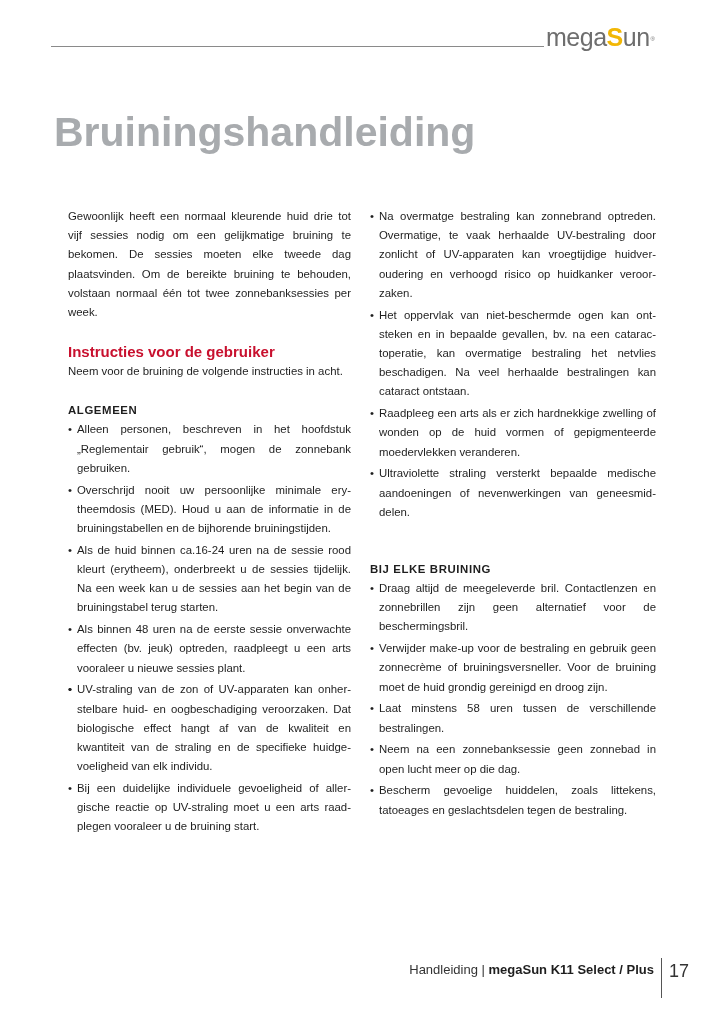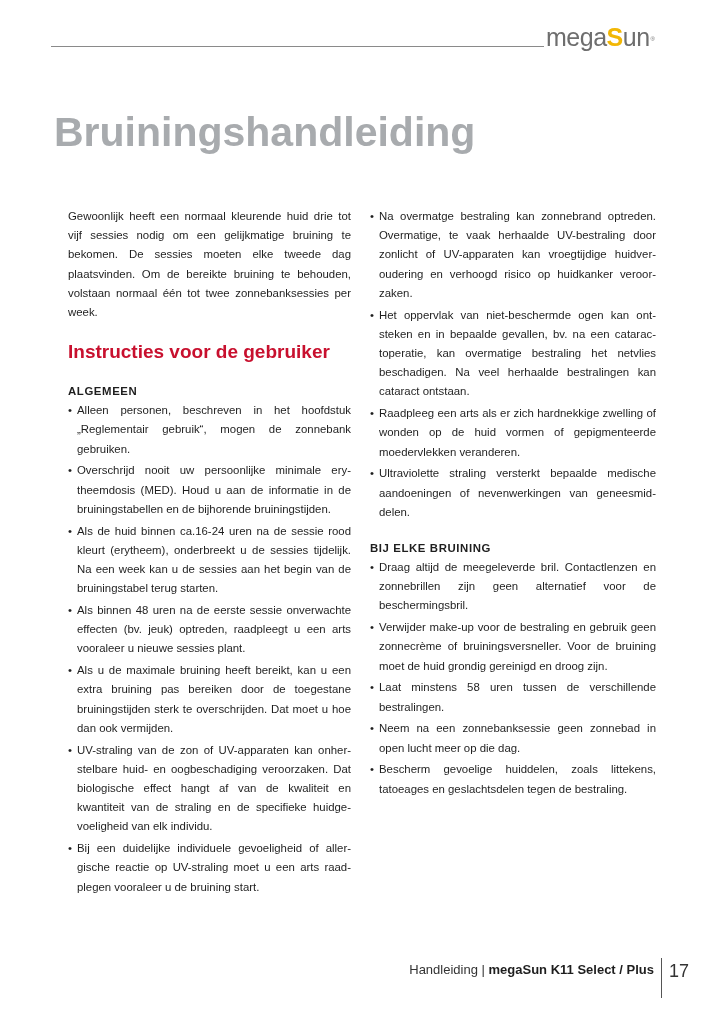--- a/index.html
+++ b/index.html
@@ -37,37 +37,37 @@
     }
     .col {
       position: absolute; top: 207px;
       font-size: 11.4px; line-height: 19.2px;
       text-align: justify;
     }
     .col-left { left: 68px; width: 283px; }
     .col-right { left: 370px; width: 286px; top: 207px; }
     .para { margin: 0; }
     .section-heading {
-      color: #c8102e; font-size: 19px; font-weight: bold;
+      color: #c8102e; font-size: 15px; font-weight: bold;
       margin: 20px 0 0 0; line-height: 20px;
     }
     .subheading {
       font-weight: bold; font-size: 11.4px; letter-spacing: 0.6px;
       margin: 20px 0 0 0; line-height: 19px;
     }
     ul.bullets { list-style: none; margin: 0; padding: 0; }
     ul.bullets li {
       position: relative; padding-left: 9px;
       margin-bottom: 2.6px;
       hyphens: manual;
     }
     ul.bullets li .bullet {
       position: absolute; left: 0; top: 0;
     }
-    .col-right .subheading { margin-top: 17px; }
+    .col-right .subheading { margin-top: 38px; }
     .footer {
       position: absolute; top: 962px; right: 70px;
       font-size: 13px; color: #333;
       white-space: nowrap;
       text-align: right;
     }
     .footer b { font-weight: bold; color: #1e1e1e; }
     .footer-divider {
       position: absolute; left: 661px; top: 958px;
       width: 0; height: 40px;
@@ -85,27 +85,28 @@
 
 <div class="logo">
   <span>mega</span><span class="sun-s">S</span><span>un</span><span class="reg">®</span>
 </div>
 
 <h1 class="page-title">Bruiningshandleiding</h1>
 
 <div class="col col-left">
   <p class="para">Gewoonlijk heeft een normaal kleurende huid drie tot vijf sessies nodig om een gelijkmatige bruining te bekomen. De sessies moeten elke tweede dag plaatsvinden. Om de bereikte bruining te behouden, volstaan normaal één tot twee zonnebanksessies per week.</p>
   <h2 class="section-heading">Instructies voor de gebruiker</h2>
+  <p class="para">Neem voor de bruining de volgende instructies in acht.</p>
   <h3 class="subheading">ALGEMEEN</h3>
   <ul class="bullets">
     <li><span class="bullet">•</span><span>Alleen personen, beschreven in het hoofdstuk „Reglementair gebruik“, mogen de zonnebank gebruiken.</span></li>
     <li><span class="bullet">•</span><span>Overschrijd nooit uw persoonlijke minimale ery­theemdosis (MED). Houd u aan de informatie in de bruiningstabellen en de bijhorende bruiningstijden.</span></li>
     <li><span class="bullet">•</span><span>Als de huid binnen ca.16-24 uren na de sessie rood kleurt (erytheem), onderbreekt u de sessies tijdelijk. Na een week kan u de sessies aan het begin van de bruiningstabel terug starten.</span></li>
     <li><span class="bullet">•</span><span>Als binnen 48 uren na de eerste sessie onver­wachte effecten (bv. jeuk) optreden, raadpleegt u een arts vooraleer u nieuwe sessies plant.</span></li>
-    <li><span class="bullet">•</span><span>Als u de maximale bruining heeft bereikt, kan u een extra bruining pas bereiken door de toegestane bruiningstijden sterk te overschrijden. Dat moet u hoe dan ook vermijden.</span></li>
+    <li><span class="bullet">•</span></li>
     <li><span class="bullet">•</span><span>UV-straling van de zon of UV-apparaten kan onher­stelbare huid- en oogbeschadiging veroorzaken. Dat biologische effect hangt af van de kwaliteit en kwantiteit van de straling en de specifieke huidge­voeligheid van elk individu.</span></li>
     <li><span class="bullet">•</span><span>Bij een duidelijke individuele gevoeligheid of aller­gische reactie op UV-straling moet u een arts raad­plegen vooraleer u de bruining start.</span></li>
   </ul>
 </div>
 
 <div class="col col-right">
   <ul class="bullets">
     <li><span class="bullet">•</span><span>Na overmatge bestraling kan zonnebrand optreden. Overmatige, te vaak herhaalde UV-bestraling door zonlicht of UV-apparaten kan vroegtijdige huidver­oudering en verhoogd risico op huidkanker veroor­zaken.</span></li>
     <li><span class="bullet">•</span><span>Het oppervlak van niet-beschermde ogen kan ont­steken en in bepaalde gevallen, bv. na een catarac­toperatie, kan overmatige bestraling het netvlies beschadigen. Na veel herhaalde bestralingen kan cataract ontstaan.</span></li>
     <li><span class="bullet">•</span><span>Raadpleeg een arts als er zich hardnekkige zwel­ling of wonden op de huid vormen of gepigmen­teerde moedervlekken veranderen.</span></li>

